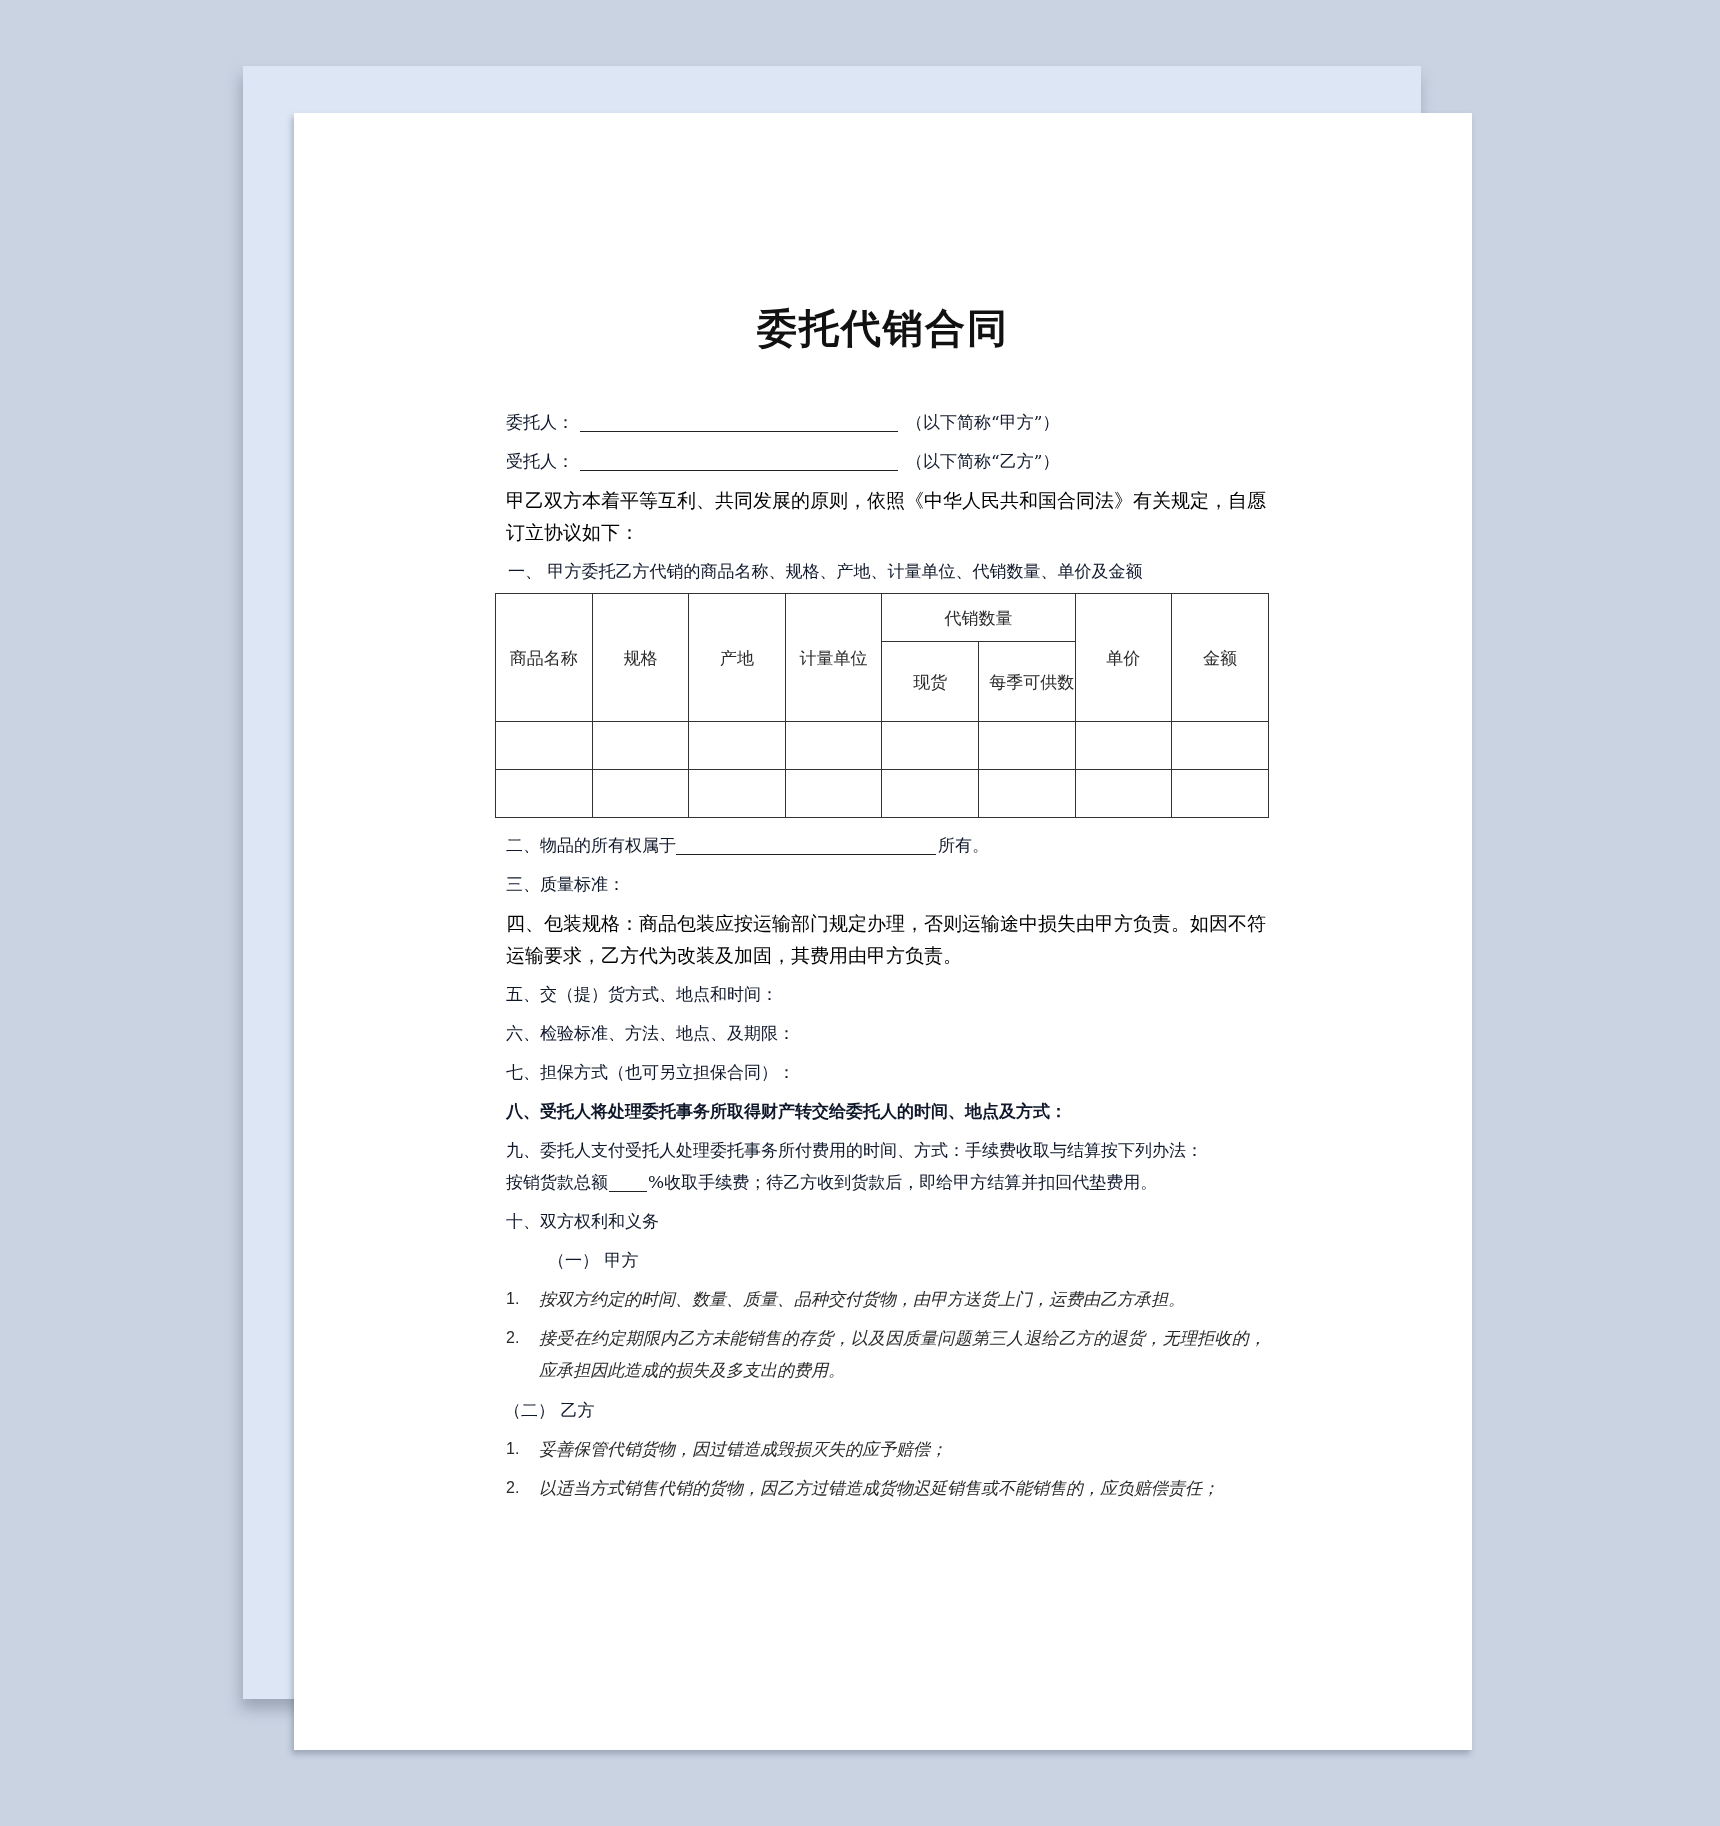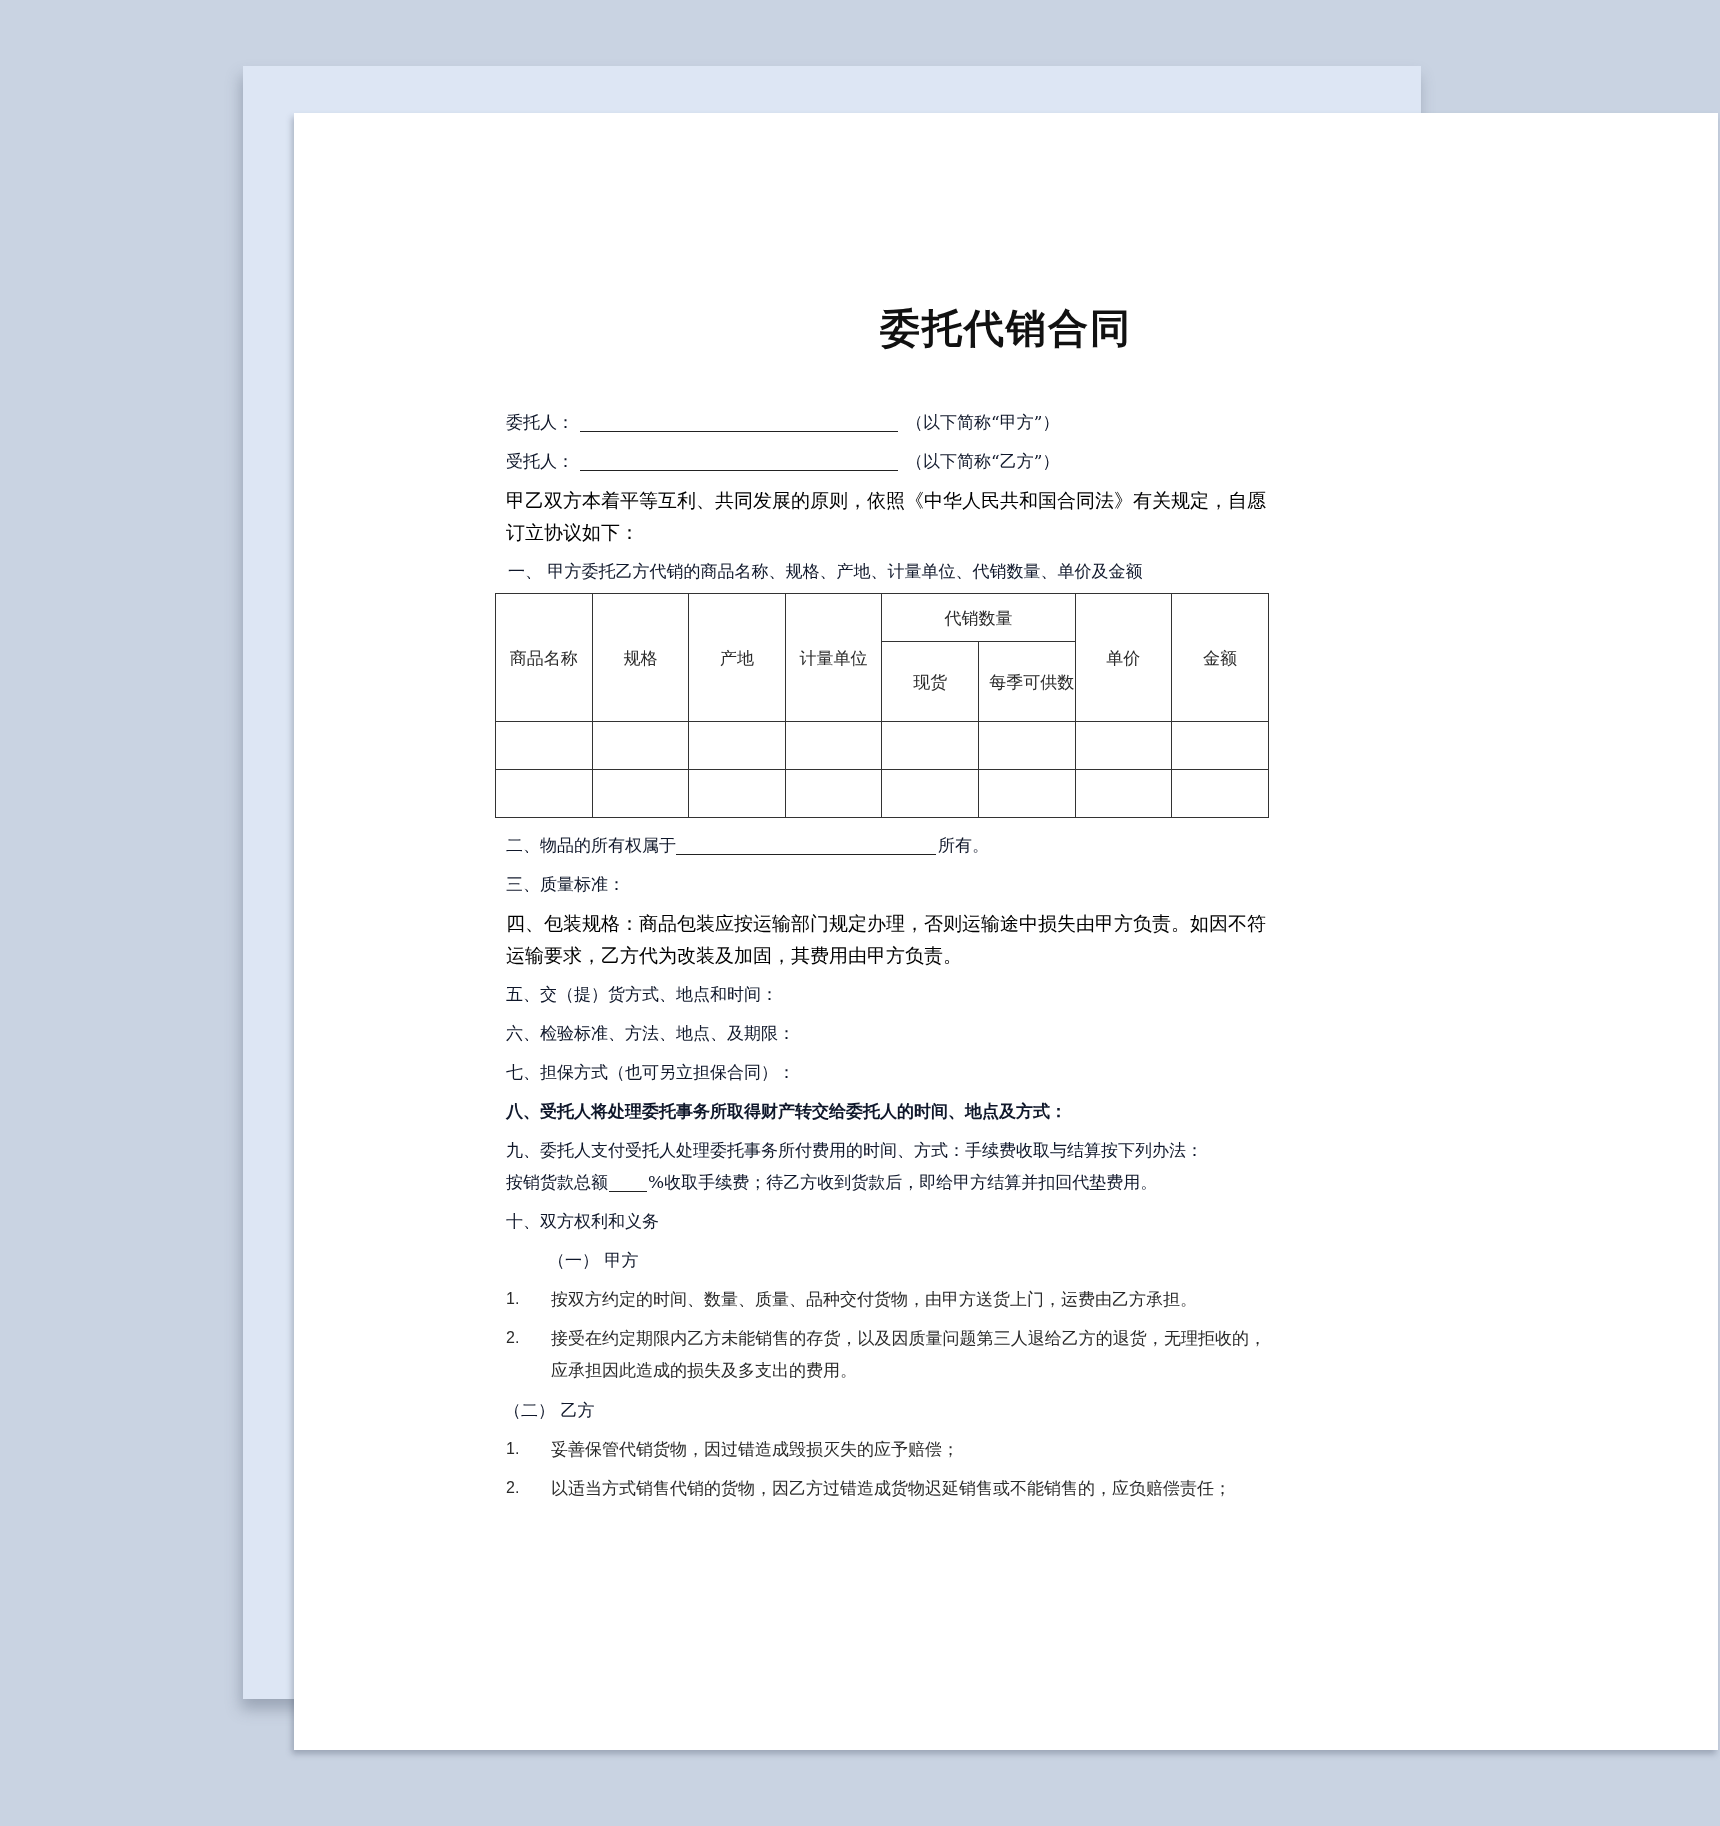--- a/index.html
+++ b/index.html
@@ -9,24 +9,23 @@
     position: relative; overflow: hidden;
     font-family: "DejaVu Serif", "Liberation Serif", serif;
     color: #222;
   }
   .back-page {
     position: absolute; left: 243px; top: 66px; width: 1178px; height: 1633px;
     background: #dde6f4;
     box-shadow: -2px 10px 14px rgba(70,80,100,0.35);
   }
   .front-page {
-    position: absolute; left: 294px; top: 113px; width: 1380px; height: 1637px;
+    position: absolute; left: 294px; top: 113px; width: 1178px; height: 1637px;
     background: #ffffff;
     box-shadow: -2px 4px 6px rgba(70,80,100,0.35);
-    padding-left: 44px;
   }
   .doc-title {
     position: absolute; left: 0; width: 100%; top: 188px;
     text-align: center; font-size: 40px; font-weight: bold; letter-spacing: 2px;
     color: #111;
   }
   .line {
     position: absolute; left: 212px; font-size: 17px; line-height: 32px; white-space: nowrap; color: #0f172a;
   }
   .para {
@@ -45,21 +44,21 @@
     border-collapse: collapse; table-layout: fixed;
     font-size: 17px; color: #2a2a2a;
   }
   table.goods td {
     border: 1.5px solid #333; text-align: center; vertical-align: middle; padding: 0; line-height: 30px;
   }
   table.goods td.wrap { text-align: center; padding-left: 10px; }
 
   .num-item { position: absolute; left: 212px; width: 760px; font-size: 17px; line-height: 32px; color: #2a2a2a; }
   .num-item .num { position: absolute; left: 0; top: 0; font-family: "Liberation Sans", sans-serif; font-size: 16px; }
-  .num-item .txt { margin-left: 45px; display: block; text-align: justify; }
+  .num-item .txt { margin-left: 33px; display: block; text-align: justify; font-style: italic; }
 </style>
 </head>
 <body>
 
 <div class="back-page"></div>
 
 <div class="front-page">
 
   <div class="doc-title">委托代销合同</div>
 

